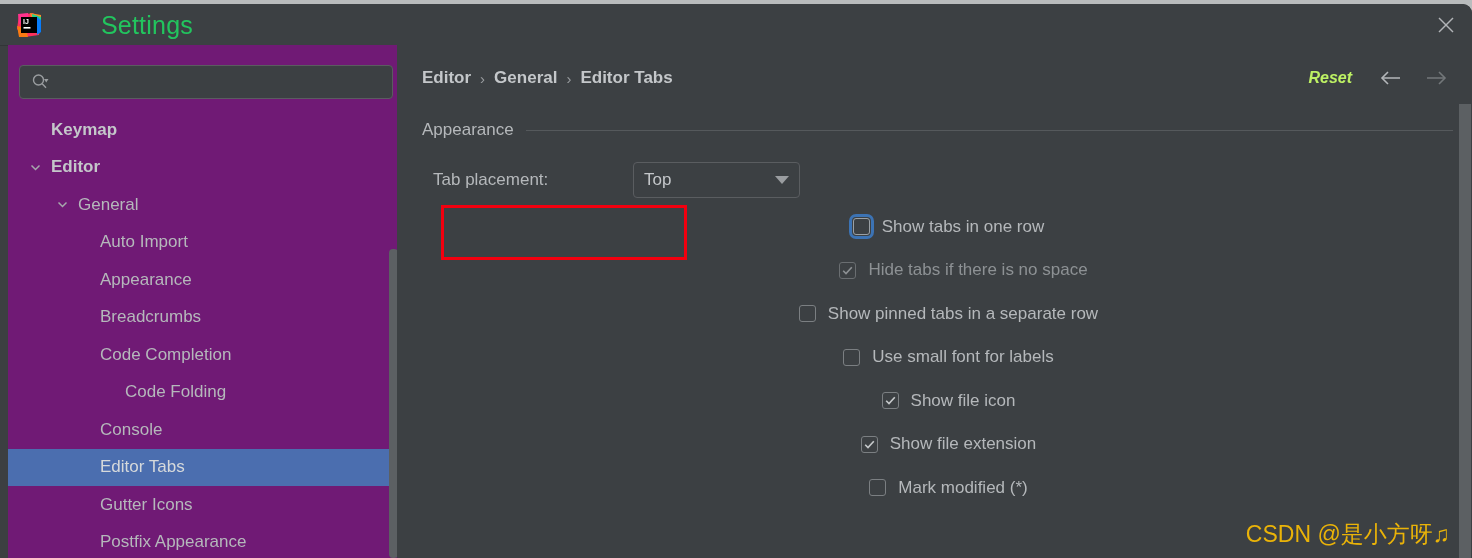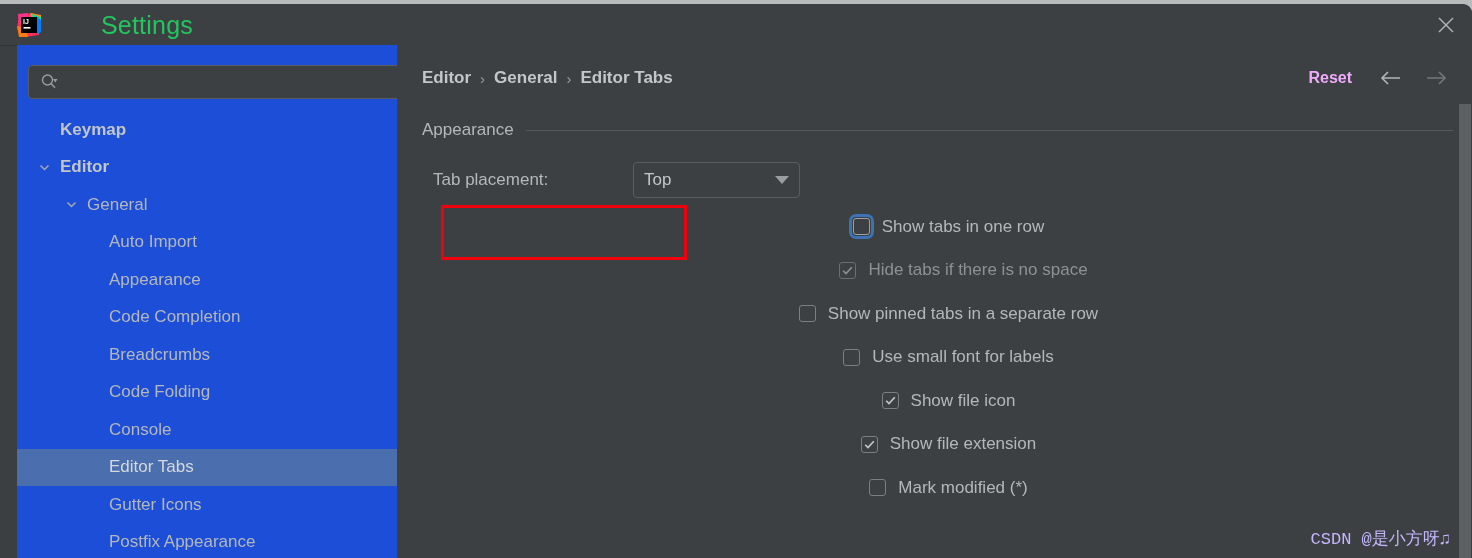--- a/index.html
+++ b/index.html
@@ -60,24 +60,24 @@
     right: 0; top: 0;
     width: 52px; height: 41px;
     border-top-right-radius: 9px;
     display: flex; align-items: center; justify-content: center;
   }
   #close-button svg { display: block; }
 
   
   #sidebar {
     position: absolute;
-    left: 17px; top: 41px;
+    left: 8px; top: 41px;
     width: 396px;
     height: 513px;
-    background: #1d4ed8;
+    background: #701a75;
     border-right: 1px solid #ffffff;
   }
   #search-box {
     position: absolute;
     left: 11px; top: 20px;
     width: 350px; height: 32px;
     background: #3c4043;
     border: 1px solid #5a5d60;
     border-radius: 4px;
     padding: 0 11px;
@@ -157,22 +157,23 @@
   #breadcrumb .sep {
     color: #9a9da0;
     font-weight: normal;
     font-size: 15px;
   }
   #reset-link {
     position: absolute;
     right: 120px; top: 24px;
     font-size: 16px;
     font-weight: bold;
-    color: #f0abfc;
+    color: #bef264;
     cursor: pointer;
+    font-style: italic;
   }
   #nav-back, #nav-forward {
     position: absolute;
     top: 20px;
     width: 28px; height: 26px;
     display: flex; align-items: center; justify-content: center;
   }
   #nav-back { right: 67px; }
   #nav-forward { right: 22px; }
 
@@ -285,24 +286,23 @@
   #content-scrollbar-thumb {
     position: absolute;
     right: 1px; top: 59px;
     width: 12px; height: 454px;
     background: #5c6063;
   }
 
   #watermark {
     position: absolute;
     right: 22px; bottom: 8px;
-    font-size: 17px;
-    color: #c4b5fd;
+    font-size: 23px;
+    color: #eab308;
     white-space: nowrap;
-    font-family: Liberation Mono, monospace;
   }
 </style>
 </head>
 <body>
 
 <div id="desktop-strip"></div>
 
 <div id="settings-window">
 
   <div id="title-bar">
@@ -360,27 +360,27 @@
           </span>
           <span class="tree-label" style="margin-left: 70px;">General</span>
         </div>
         <div class="tree-row">
           <span class="tree-label" style="margin-left: 92px;">Auto Import</span>
         </div>
         <div class="tree-row">
           <span class="tree-label" style="margin-left: 92px;">Appearance</span>
         </div>
         <div class="tree-row">
+          <span class="tree-label" style="margin-left: 92px;">Breadcrumbs</span>
+        </div>
+        <div class="tree-row">
           <span class="tree-label" style="margin-left: 92px;">Code Completion</span>
         </div>
         <div class="tree-row">
-          <span class="tree-label" style="margin-left: 92px;">Breadcrumbs</span>
-        </div>
-        <div class="tree-row">
-          <span class="tree-label" style="margin-left: 92px;">Code Folding</span>
+          <span class="tree-label" style="margin-left: 117px;">Code Folding</span>
         </div>
         <div class="tree-row">
           <span class="tree-label" style="margin-left: 92px;">Console</span>
         </div>
         <div class="tree-row selected">
           <span class="tree-label" style="margin-left: 92px;">Editor Tabs</span>
         </div>
         <div class="tree-row">
           <span class="tree-label" style="margin-left: 92px;">Gutter Icons</span>
         </div>

